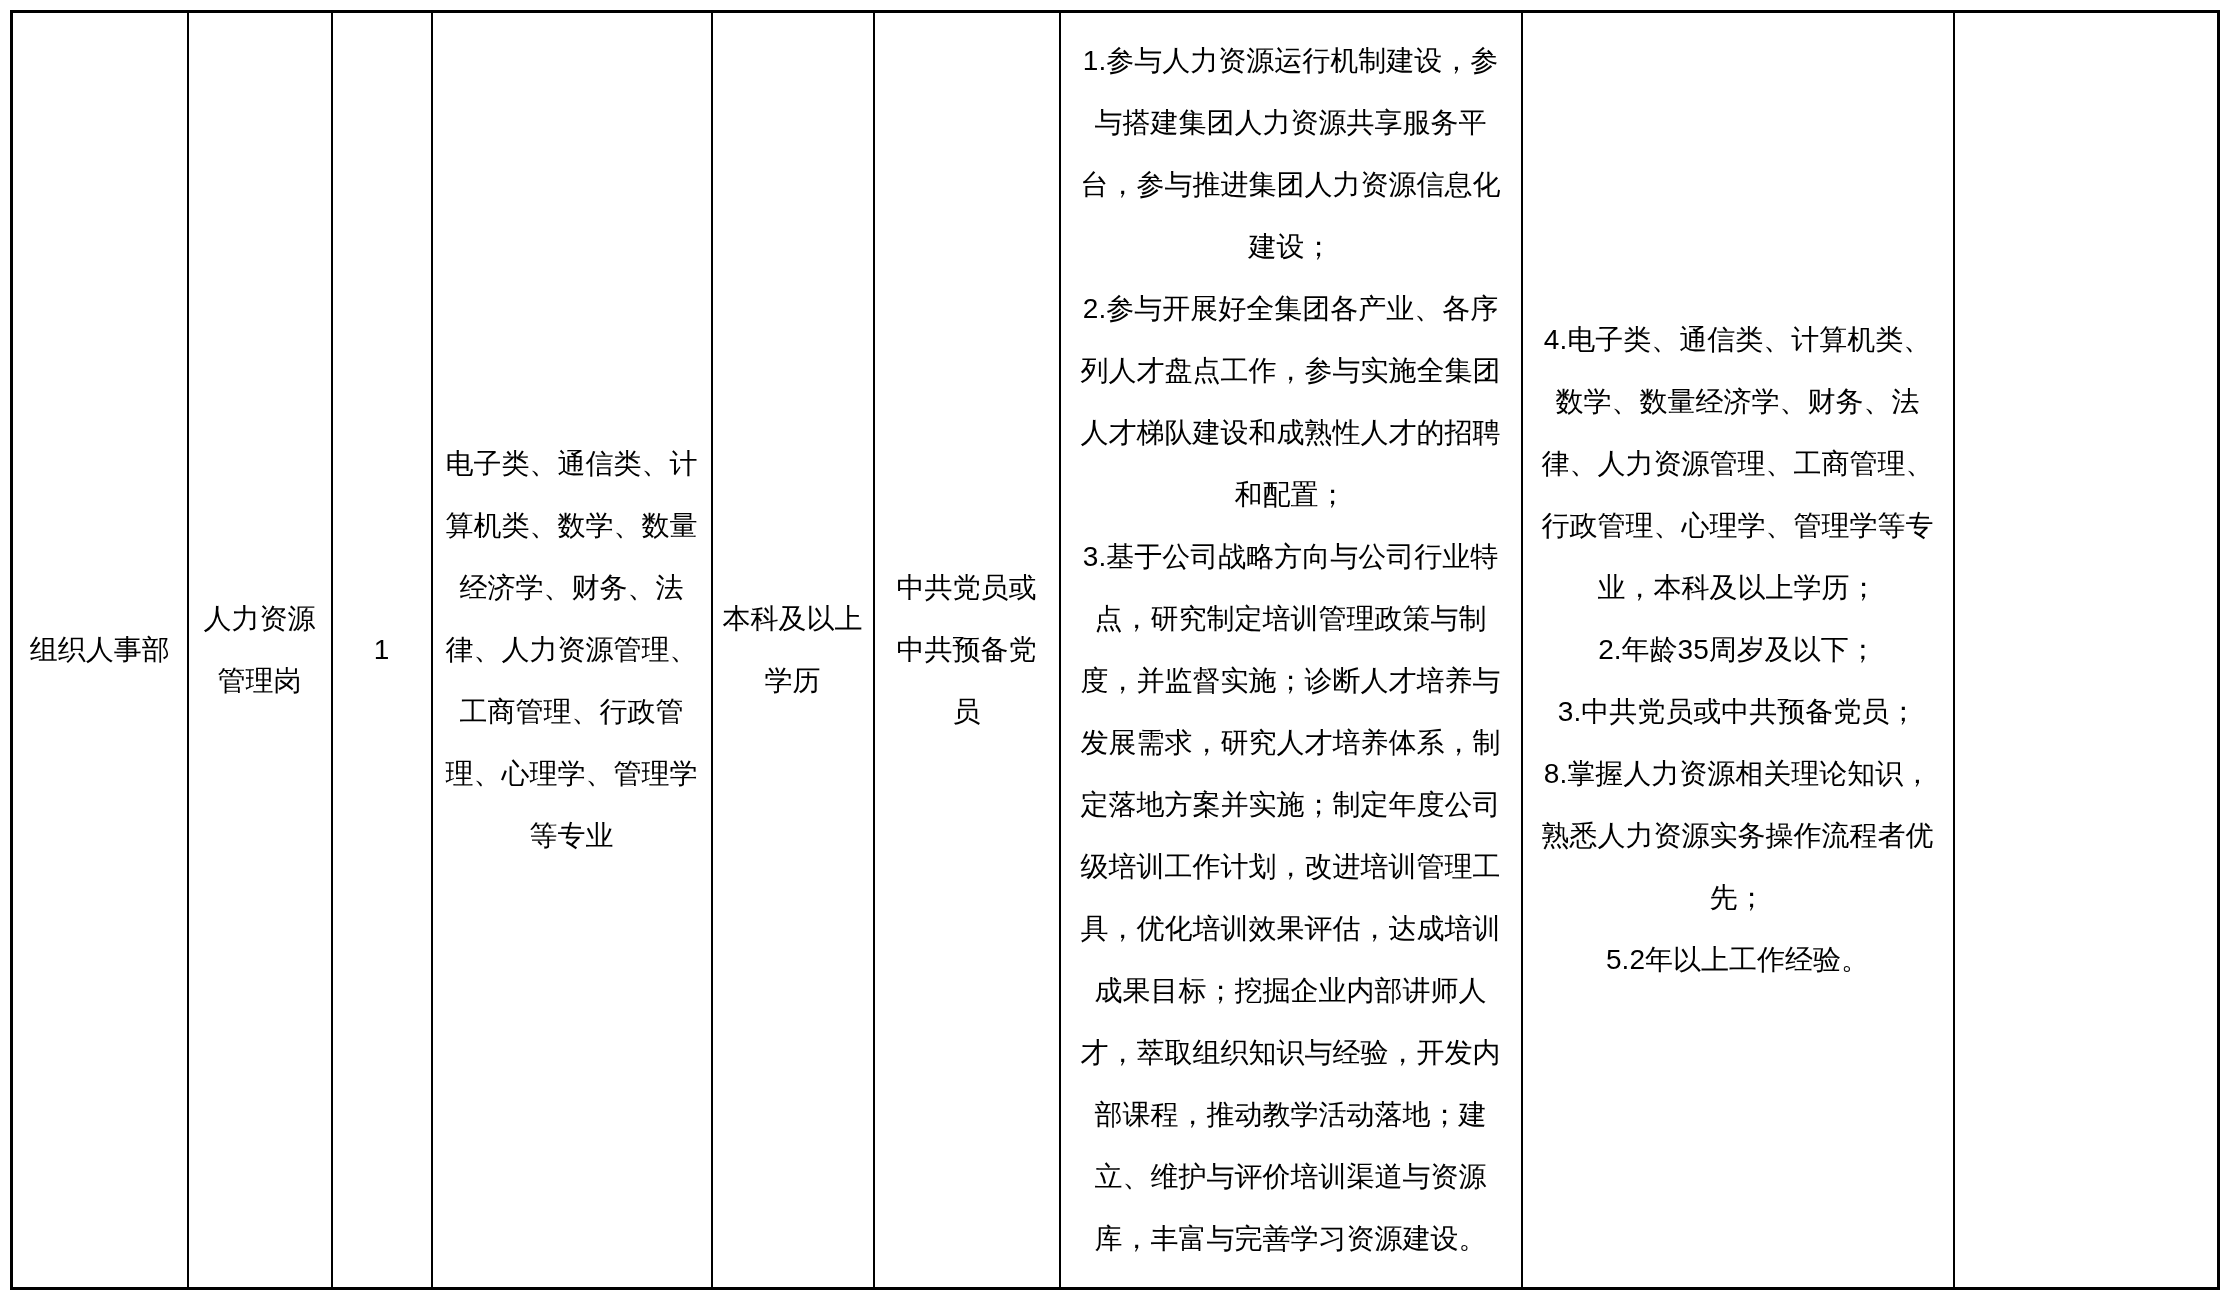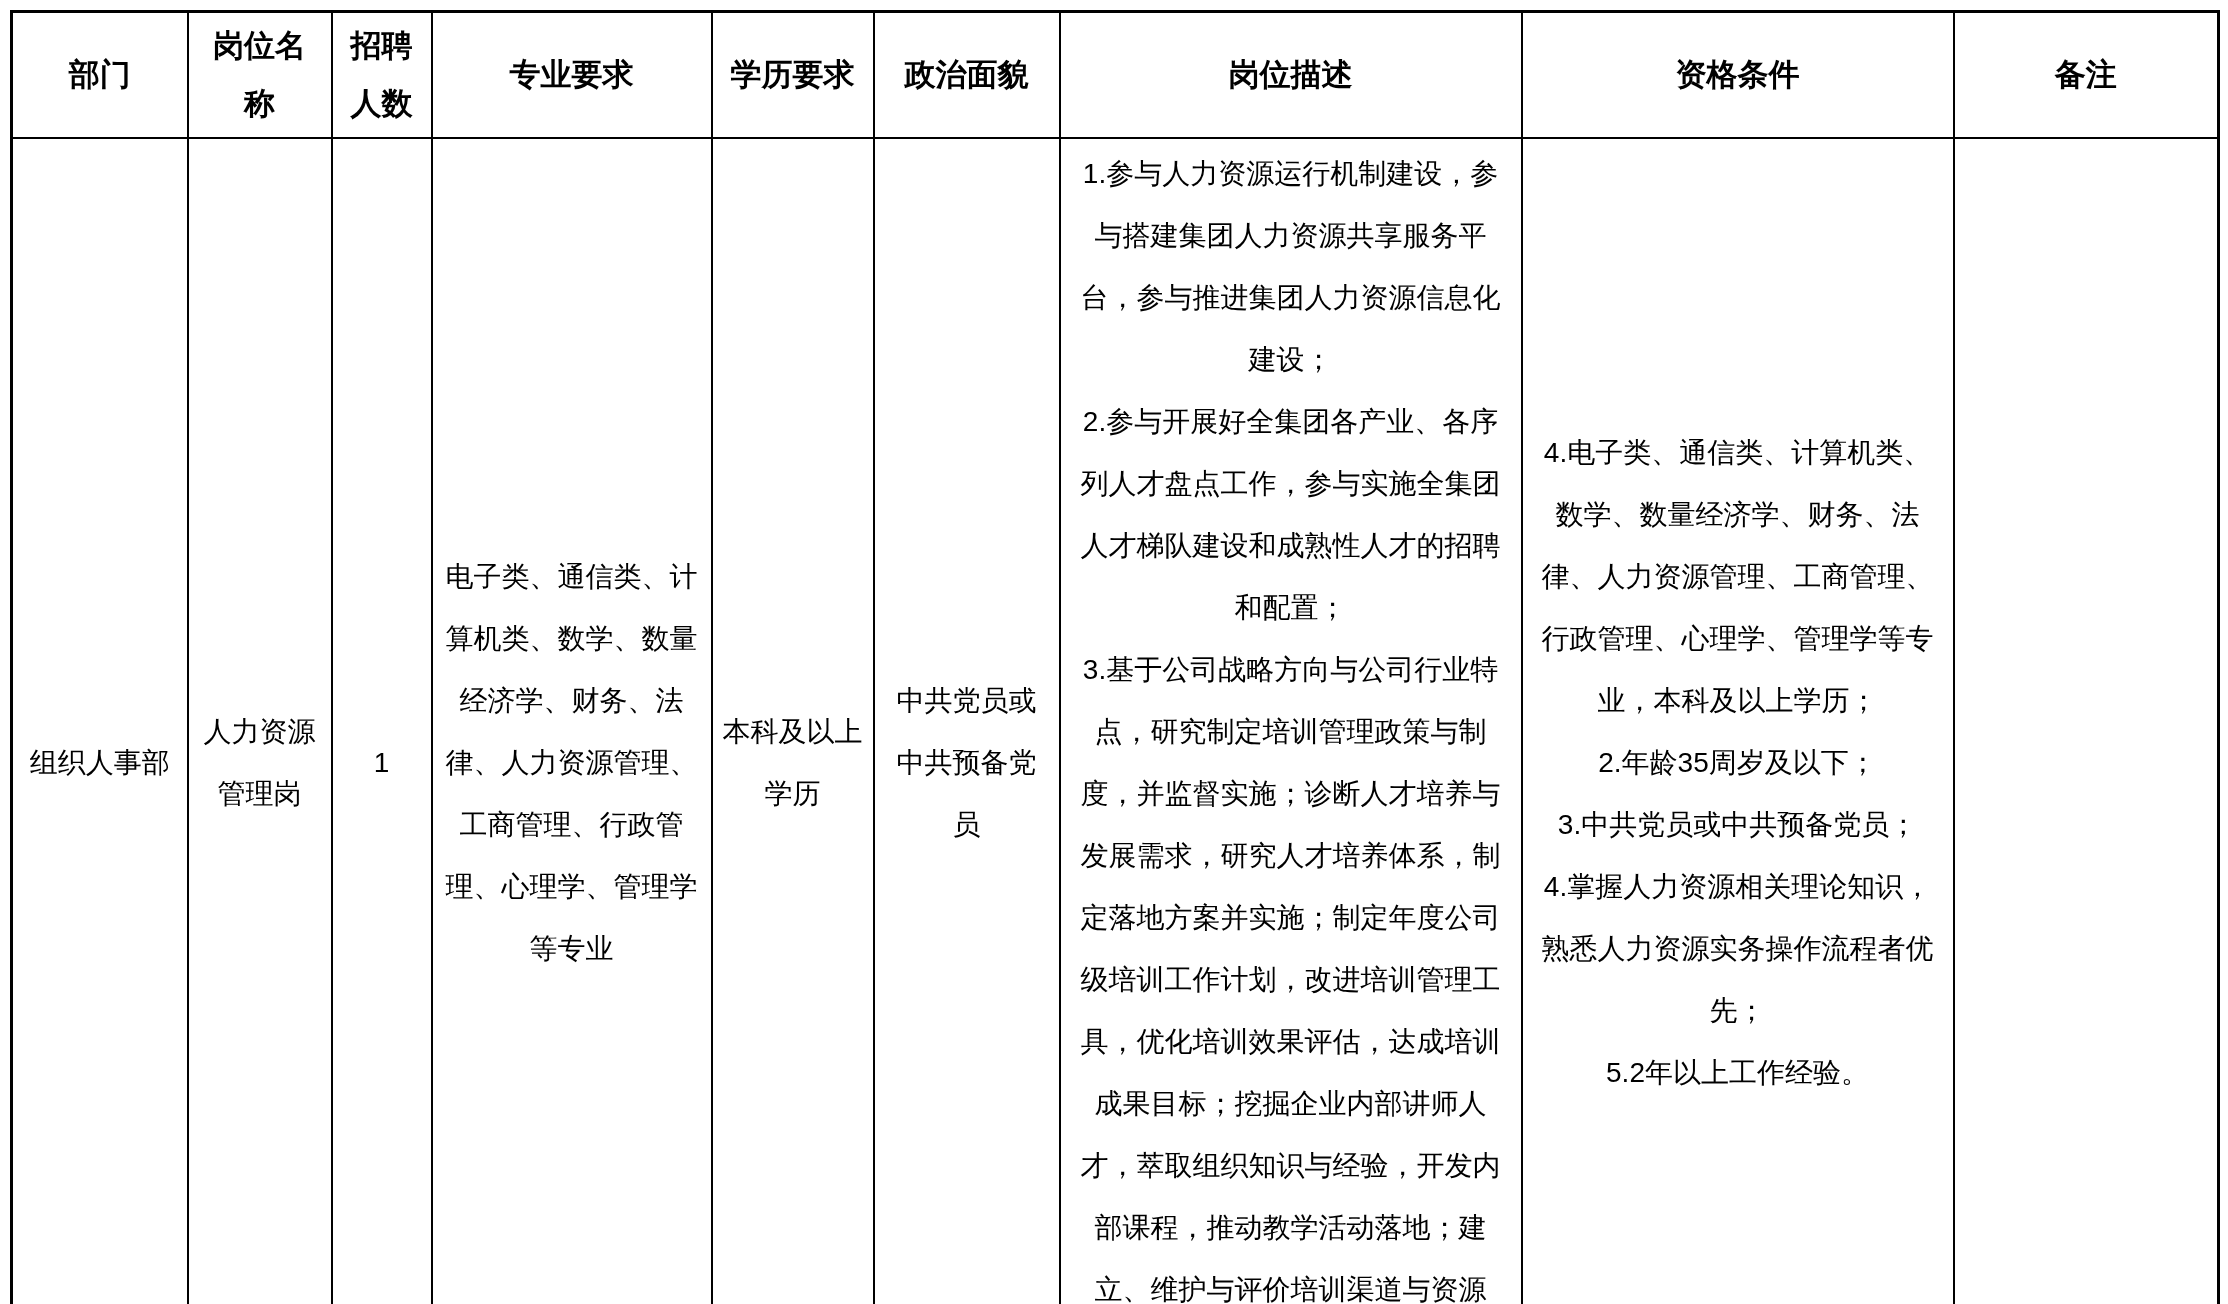--- a/index.html
+++ b/index.html
@@ -77,47 +77,36 @@
       <col class="c-position">
       <col class="c-count">
       <col class="c-major">
       <col class="c-education">
       <col class="c-political">
       <col class="c-description">
       <col class="c-qualification">
       <col class="c-remarks">
     </colgroup>
     <tbody>
-        <tr class="header-row">
-      <th>部门</th>
-      <th>岗位名称</th>
-      <th>招聘人数</th>
-      <th>专业要求</th>
-      <th>学历要求</th>
-      <th>政治面貌</th>
-      <th>岗位描述</th>
-      <th>资格条件</th>
-      <th>备注</th>
-    </tr>
     <tr class="body-row">
       <td class="cell-department">组织人事部</td>
       <td class="cell-position">人力资源管理岗</td>
       <td class="cell-count">1</td>
       <td class="cell-major">电子类、通信类、计算机类、数学、数量经济学、财务、法律、人力资源管理、工商管理、行政管理、心理学、管理学等专业</td>
       <td class="cell-education">本科及以上学历</td>
       <td class="cell-political">中共党员或中共预备党员</td>
       <td class="cell-description">
         <p>1.参与人力资源运行机制建设，参与搭建集团人力资源共享服务平台，参与推进集团人力资源信息化建设；</p>
         <p>2.参与开展好全集团各产业、各序列人才盘点工作，参与实施全集团人才梯队建设和成熟性人才的招聘和配置；</p>
         <p>3.基于公司战略方向与公司行业特点，研究制定培训管理政策与制度，并监督实施；诊断人才培养与发展需求，研究人才培养体系，制定落地方案并实施；制定年度公司级培训工作计划，改进培训管理工具，优化培训效果评估，达成培训成果目标；挖掘企业内部讲师人才，萃取组织知识与经验，开发内部课程，推动教学活动落地；建立、维护与评价培训渠道与资源库，丰富与完善学习资源建设。</p>
       </td>
       <td class="cell-qualification">
         <p>4.电子类、通信类、计算机类、数学、数量经济学、财务、法律、人力资源管理、工商管理、行政管理、心理学、管理学等专业，本科及以上学历；</p>
         <p>2.年龄35周岁及以下；</p>
         <p>3.中共党员或中共预备党员；</p>
-        <p>4.掌握人力资源相关理论知识，熟悉人力资源实务操作流程者优先；</p>
+        <p>8.掌握人力资源相关理论知识，熟悉人力资源实务操作流程者优先；</p>
         <p>5.2年以上工作经验。</p>
       </td>
       <td class="cell-remarks"></td>
     </tr>
   </tbody>
     </table>
 </div>
 
 </body></html>

